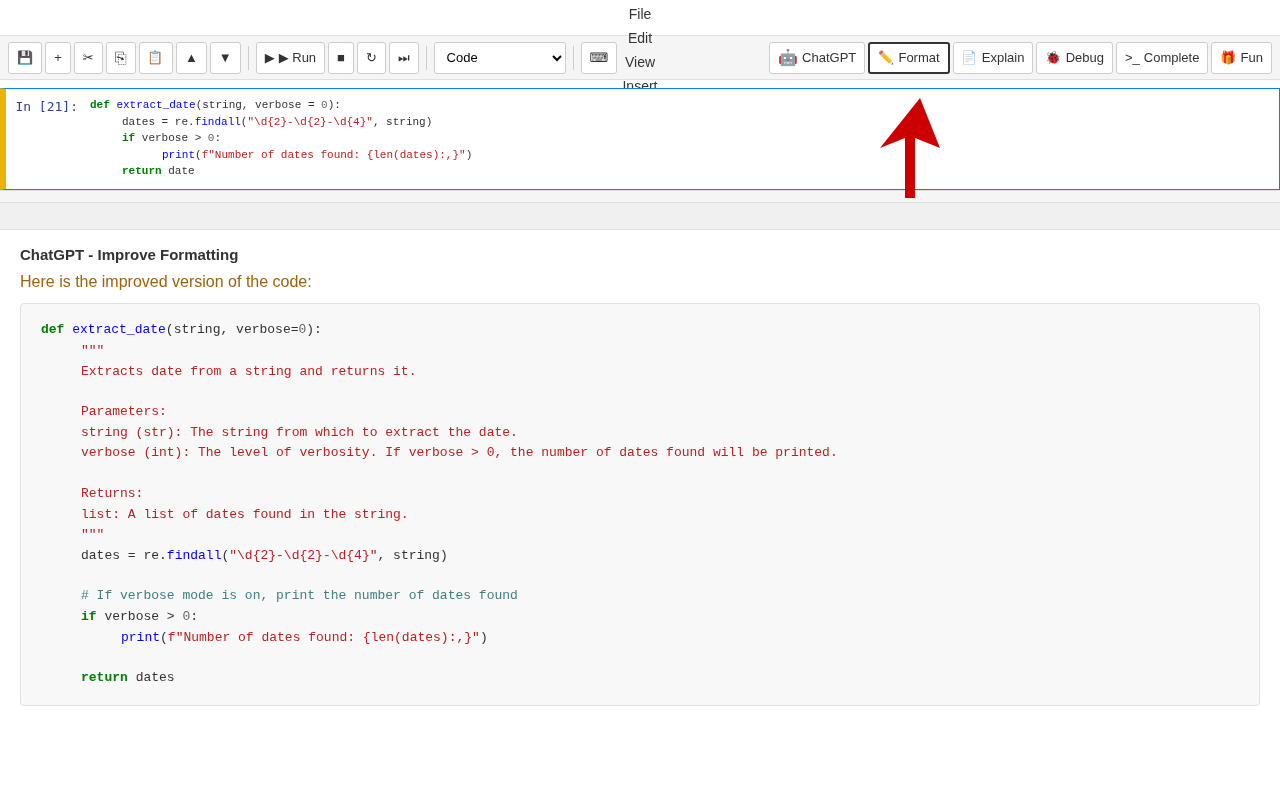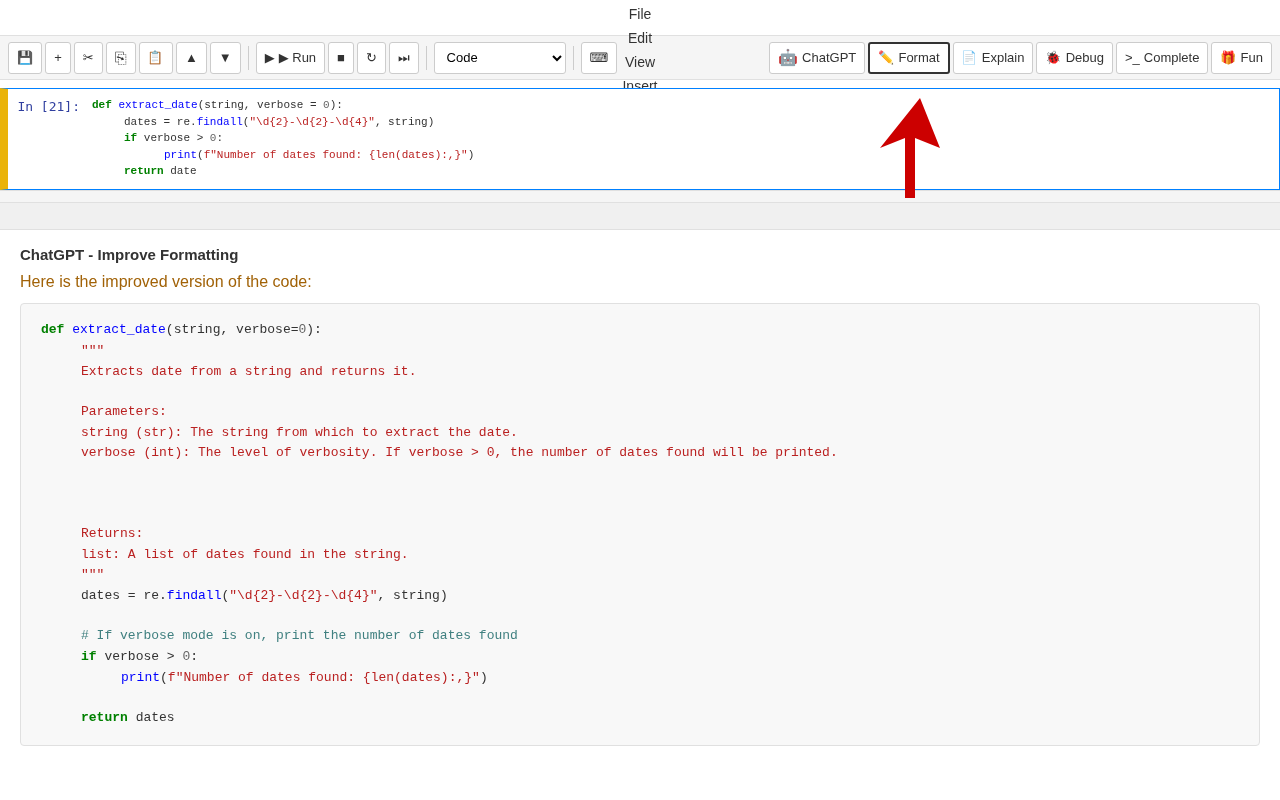--- a/index.html
+++ b/index.html
@@ -182,21 +182,21 @@
 
 <div class="notebook" style="position:relative;">
 
   <div style="position:absolute; top:0px; right:340px; z-index:200; pointer-events:none;">
     <svg width="90" height="120" viewBox="0 0 90 120">
 
       <polygon points="70,10 90,60 65,50 65,110 55,110 55,50 30,60" fill="#cc0000"></polygon>
     </svg>
   </div>
 
-  <div class="cell" style="border-left: 8px solid #eab308; margin-top: 8px;">
+  <div class="cell" style="border-left: 6px solid #eab308; margin-top: 8px;">
     <div class="cell-prompt">In [21]:</div>
     <div class="cell-content">
       <div>
         <span class="kw">def</span> <span class="fn">extract_date</span>(<span class="var">string</span>, <span class="var">verbose</span> = <span class="num">0</span>):
       </div>
       <div style="padding-left:32px;">
         <span class="var">dates</span> = <span class="var">re</span>.<span class="fn">findall</span>(<span class="str">"\d{2}-\d{2}-\d{4}"</span>, <span class="var">string</span>)
       </div>
       <div style="padding-left:32px;">
         <span class="kw">if</span> <span class="var">verbose</span> &gt; <span class="num">0</span>:
@@ -231,21 +231,21 @@
       <div style="padding-left:40px;">
         <span class="str">Parameters:</span>
       </div>
       <div style="padding-left:40px;">
         <span class="str">string (str): The string from which to extract the date.</span>
       </div>
       <div style="padding-left:40px;">
         <span class="str">verbose (int): The level of verbosity. If verbose &gt; 0, the number of dates found will be printed.</span>
       </div>
       <div style="height:1.5em;"></div>
-      <div style="padding-left:40px;margin-top:40px;">
+      <div style="padding-left:40px;">
         <span class="str">Returns:</span>
       </div>
       <div style="padding-left:40px;">
         <span class="str">list: A list of dates found in the string.</span>
       </div>
       <div style="padding-left:40px;">
         <span class="str">"""</span>
       </div>
       <div style="padding-left:40px;">
         <span class="var">dates</span> = <span class="var">re</span>.<span class="fn">findall</span>(<span class="str">"\d{2}-\d{2}-\d{4}"</span>, <span class="var">string</span>)

